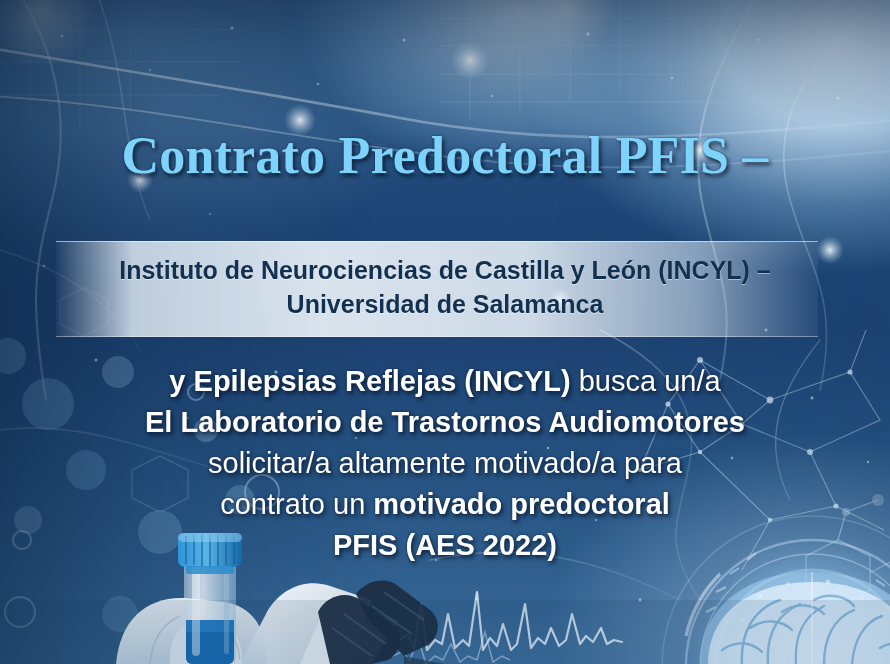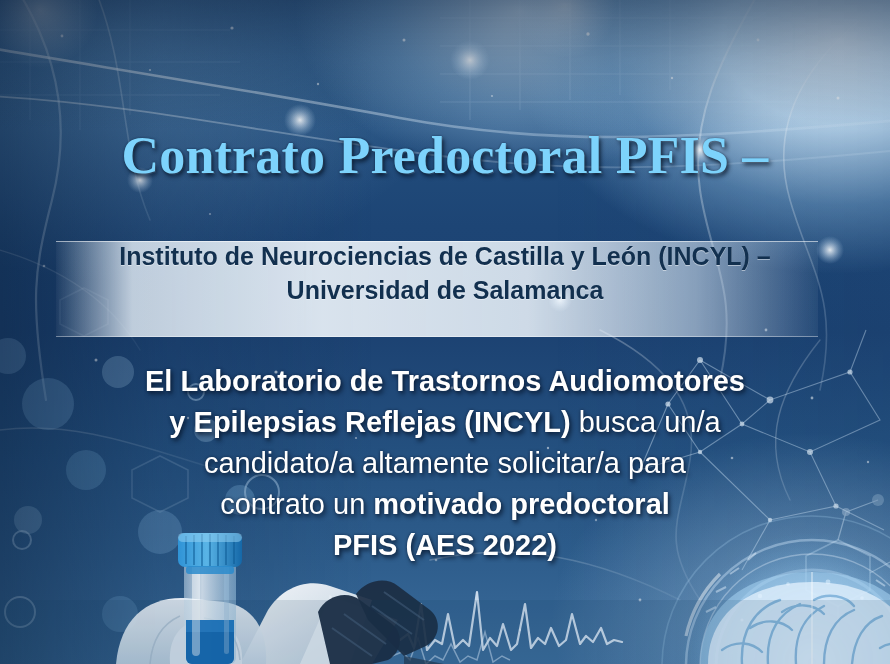--- a/index.html
+++ b/index.html
@@ -41,21 +41,21 @@
 
   
   .title{
     position:absolute; left:0; top:106px; width:890px; text-align:center;
     font-family:"Liberation Serif", serif; font-weight:700;
     font-size:52px; line-height:60px; letter-spacing:.2px; color:#7dd3fc;
     text-shadow: 2px 3px 4px rgba(4,18,36,.78), 0 0 2px rgba(10,28,50,.55), 1px 1px 0 rgba(255,255,255,.18);
     margin-top: 20px;
   }
   .subtitle{
-    position:absolute; left:0; top:239px; width:890px; text-align:center;
+    position:absolute; left:0; top:253px; width:890px; text-align:center;
     font-weight:700; font-size:25px; line-height:34px; color:#12304f;
     text-shadow:0 1px 0 rgba(255,255,255,.45);
   }
   .body{
     position:absolute; left:0; top:361px; width:890px; text-align:center;
     font-size:29px; line-height:41px; color:#fff;
     text-shadow: 2px 3px 4px rgba(6,20,40,.72), 0 0 3px rgba(8,24,46,.55);
   }
   .body .b{ font-weight:700; }
   .body .r{ font-weight:400; }
@@ -332,27 +332,27 @@
     <span>Contrato Predoctoral PFIS –</span><br>
   </div>
 
   <div class="subtitle">
     <span>Instituto de Neurociencias de Castilla y León (INCYL) –</span><br>
     <span>Universidad de Salamanca</span>
   </div>
 
   <div class="body">
     <span class="line">
+      <span class="b">y Epilepsias Reflejas (INCYL)</span><span class="r"> busca un/a</span>
+    </span>
+    <span class="line">
       <span class="b">El Laboratorio de Trastornos Audiomotores</span><span class="r"></span>
     </span>
     <span class="line">
-      <span class="b">y Epilepsias Reflejas (INCYL)</span><span class="r"> busca un/a</span>
-    </span>
-    <span class="line">
-      <span class="r">candidato/a altamente solicitar/a para</span>
+      <span class="r">solicitar/a altamente motivado/a para</span>
     </span>
     <span class="line">
       <span class="r">contrato un </span><span class="b">motivado predoctoral</span>
     </span>
     <span class="line">
       <span class="b">PFIS (AES 2022)</span>
     </span>
   </div>
 
 </div>

